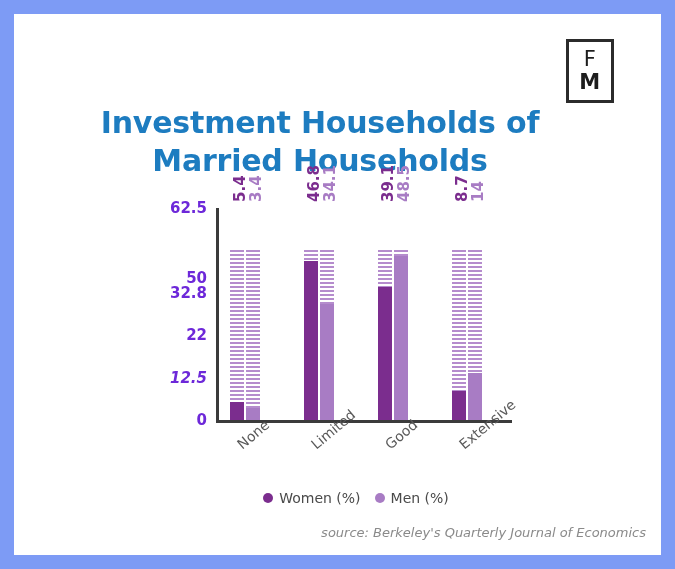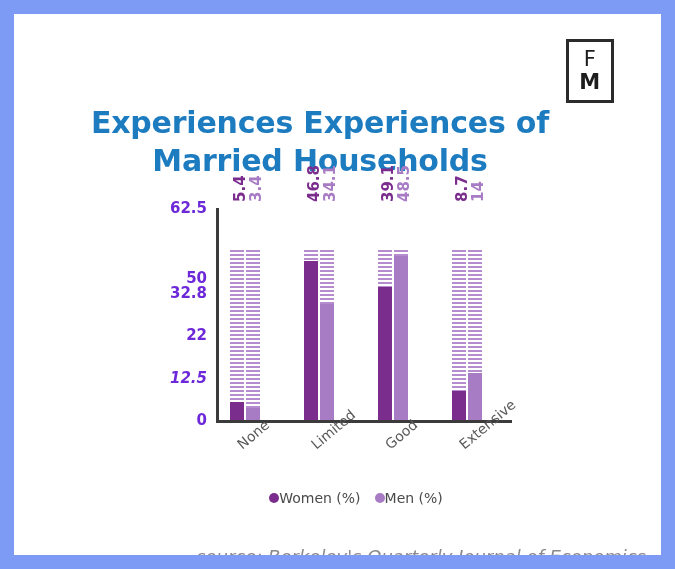--- a/index.html
+++ b/index.html
@@ -181,52 +181,52 @@
     left: 186px; top: 490px;
     width: 340px;
     display: flex;
     justify-content: center;
     align-items: center;
     gap: 14px;
   }
   .legend-item {
     display: flex;
     align-items: center;
+    gap: 6px;
     font-size: 14px;
     color: #4a4a4a;
   }
   .dot { width: 10px; height: 10px; border-radius: 50%; }
   .dot.women { background: #7b2d8e; }
   .dot.men   { background: #a87cc4; }
 
   
   .source {
     position: absolute;
     right: 29px; top: 525px;
-    font-size: 18px;
+    font-size: 13px;
     font-style: italic;
     color: #8a8a8a;
     white-space: nowrap;
-    margin-top: 21px;
   }
 </style>
 </head>
 <body>
 
 <div id="page">
 
   <div class="canvas"></div>
 
   <div class="logo">
     <div class="logo-f">F</div>
     <div class="logo-m">M</div>
   </div>
 
   <div class="title">
-    <span>Experiences Experiences of</span>
+    <span>Investment Households of</span>
     <span>Married Households</span>
   </div>
 
   <div class="chart">
     <div class="axis-y"></div>
     <div class="axis-x"></div>
     <div class="plot" id="plot">
         <div class="ytick" style="top: 212px;">0</div>
         <div class="ytick" style="top: 169.6px; font-style: italic;">12.5</div>
         <div class="ytick" style="top: 127.2px;">22</div>

